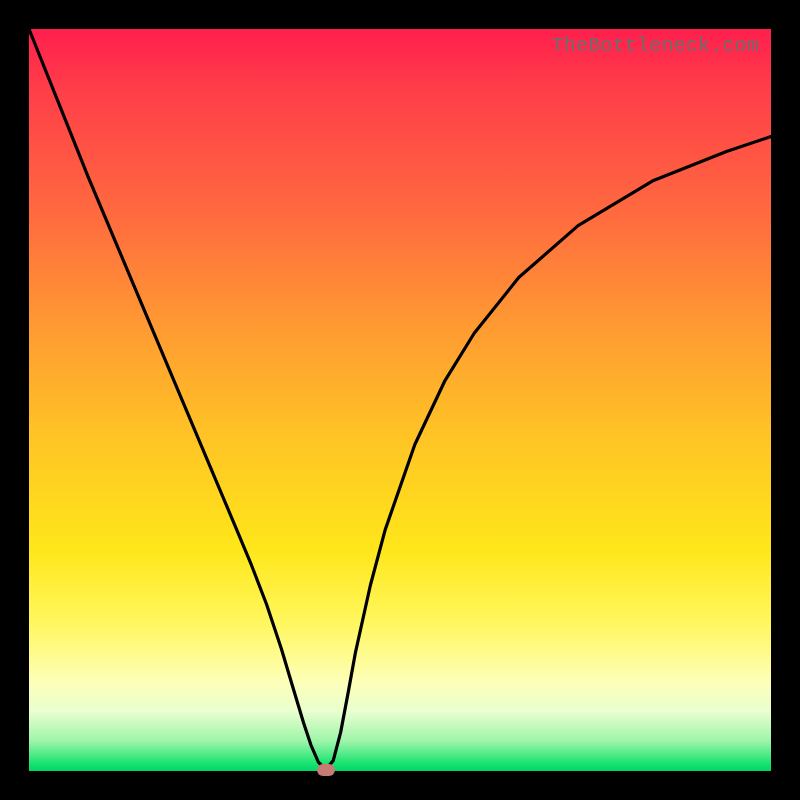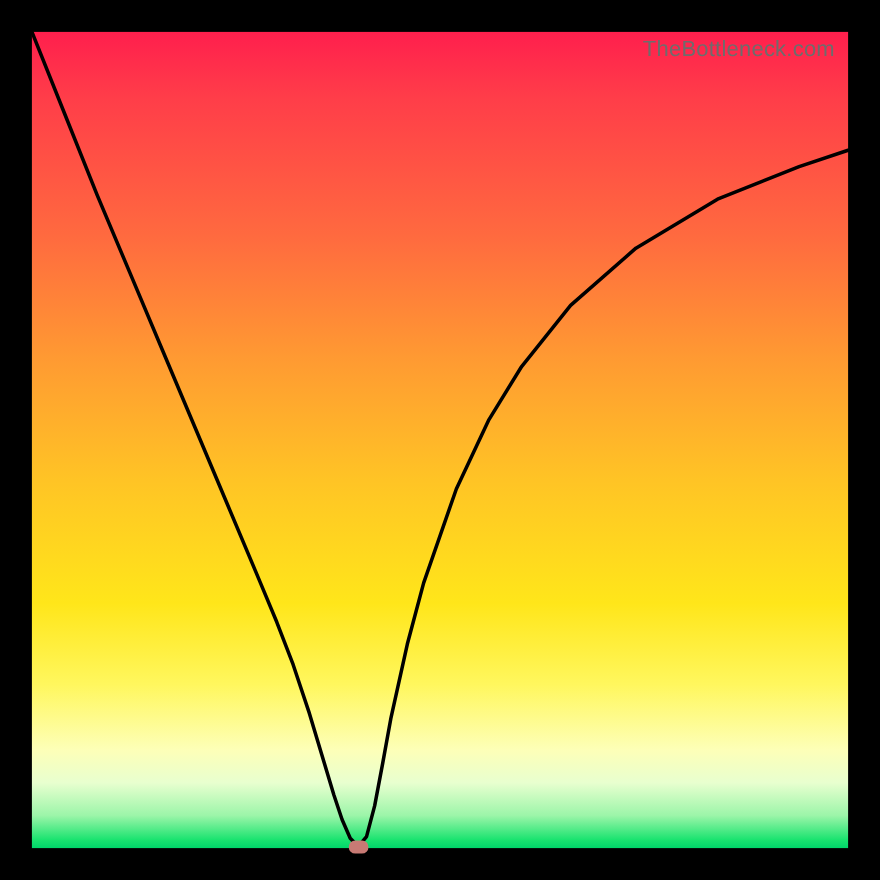--- a/index.html
+++ b/index.html
@@ -34,20 +34,21 @@
       #ff9a32 40%,
       #ffc425 55%,
       #ffe61a 70%,
       #fff75e 80%,
       #fdffb8 88%,
       #e8ffcf 92%,
       #9cf5a9 96%,
       #19e36f 99%,
       #00d66a 100%
     );
+    font-family: Liberation Mono, monospace;
   }
   .watermark {
     position: absolute;
     top: 5px;
     right: 12px;
     color: #6d6d6d;
     font-size: 20px;
     font-weight: 500;
     letter-spacing: 0.2px;
     user-select: none;

